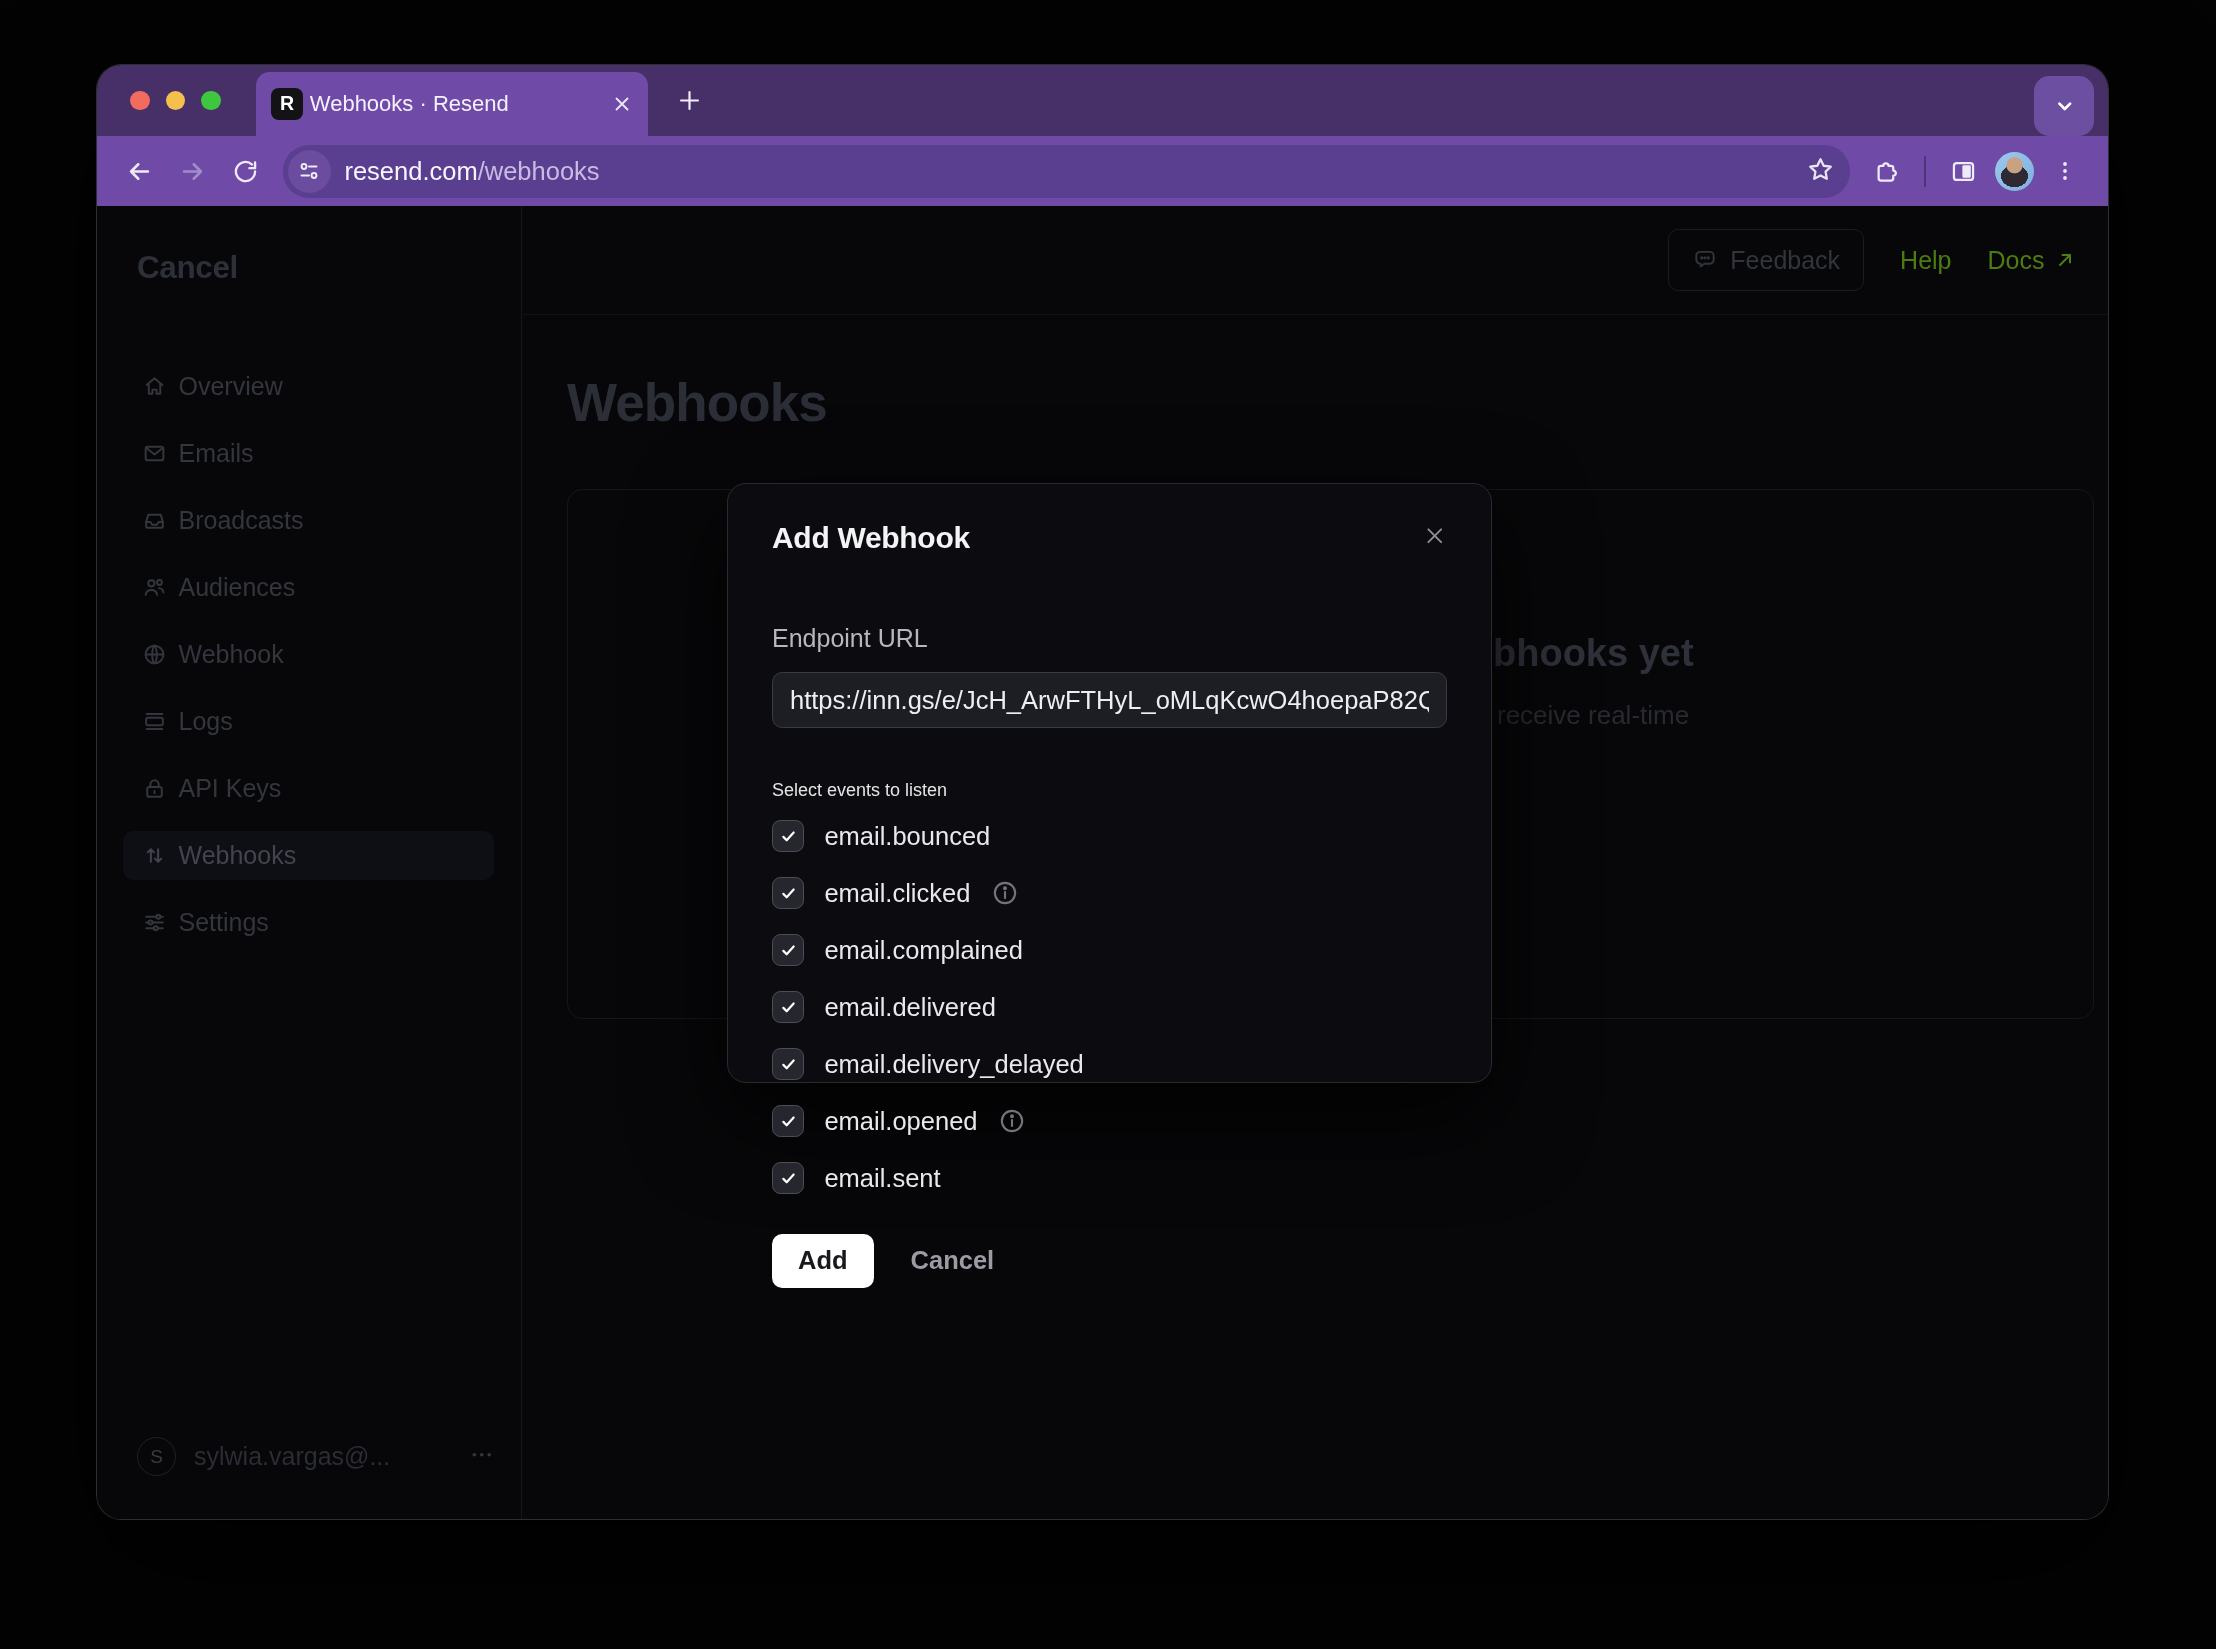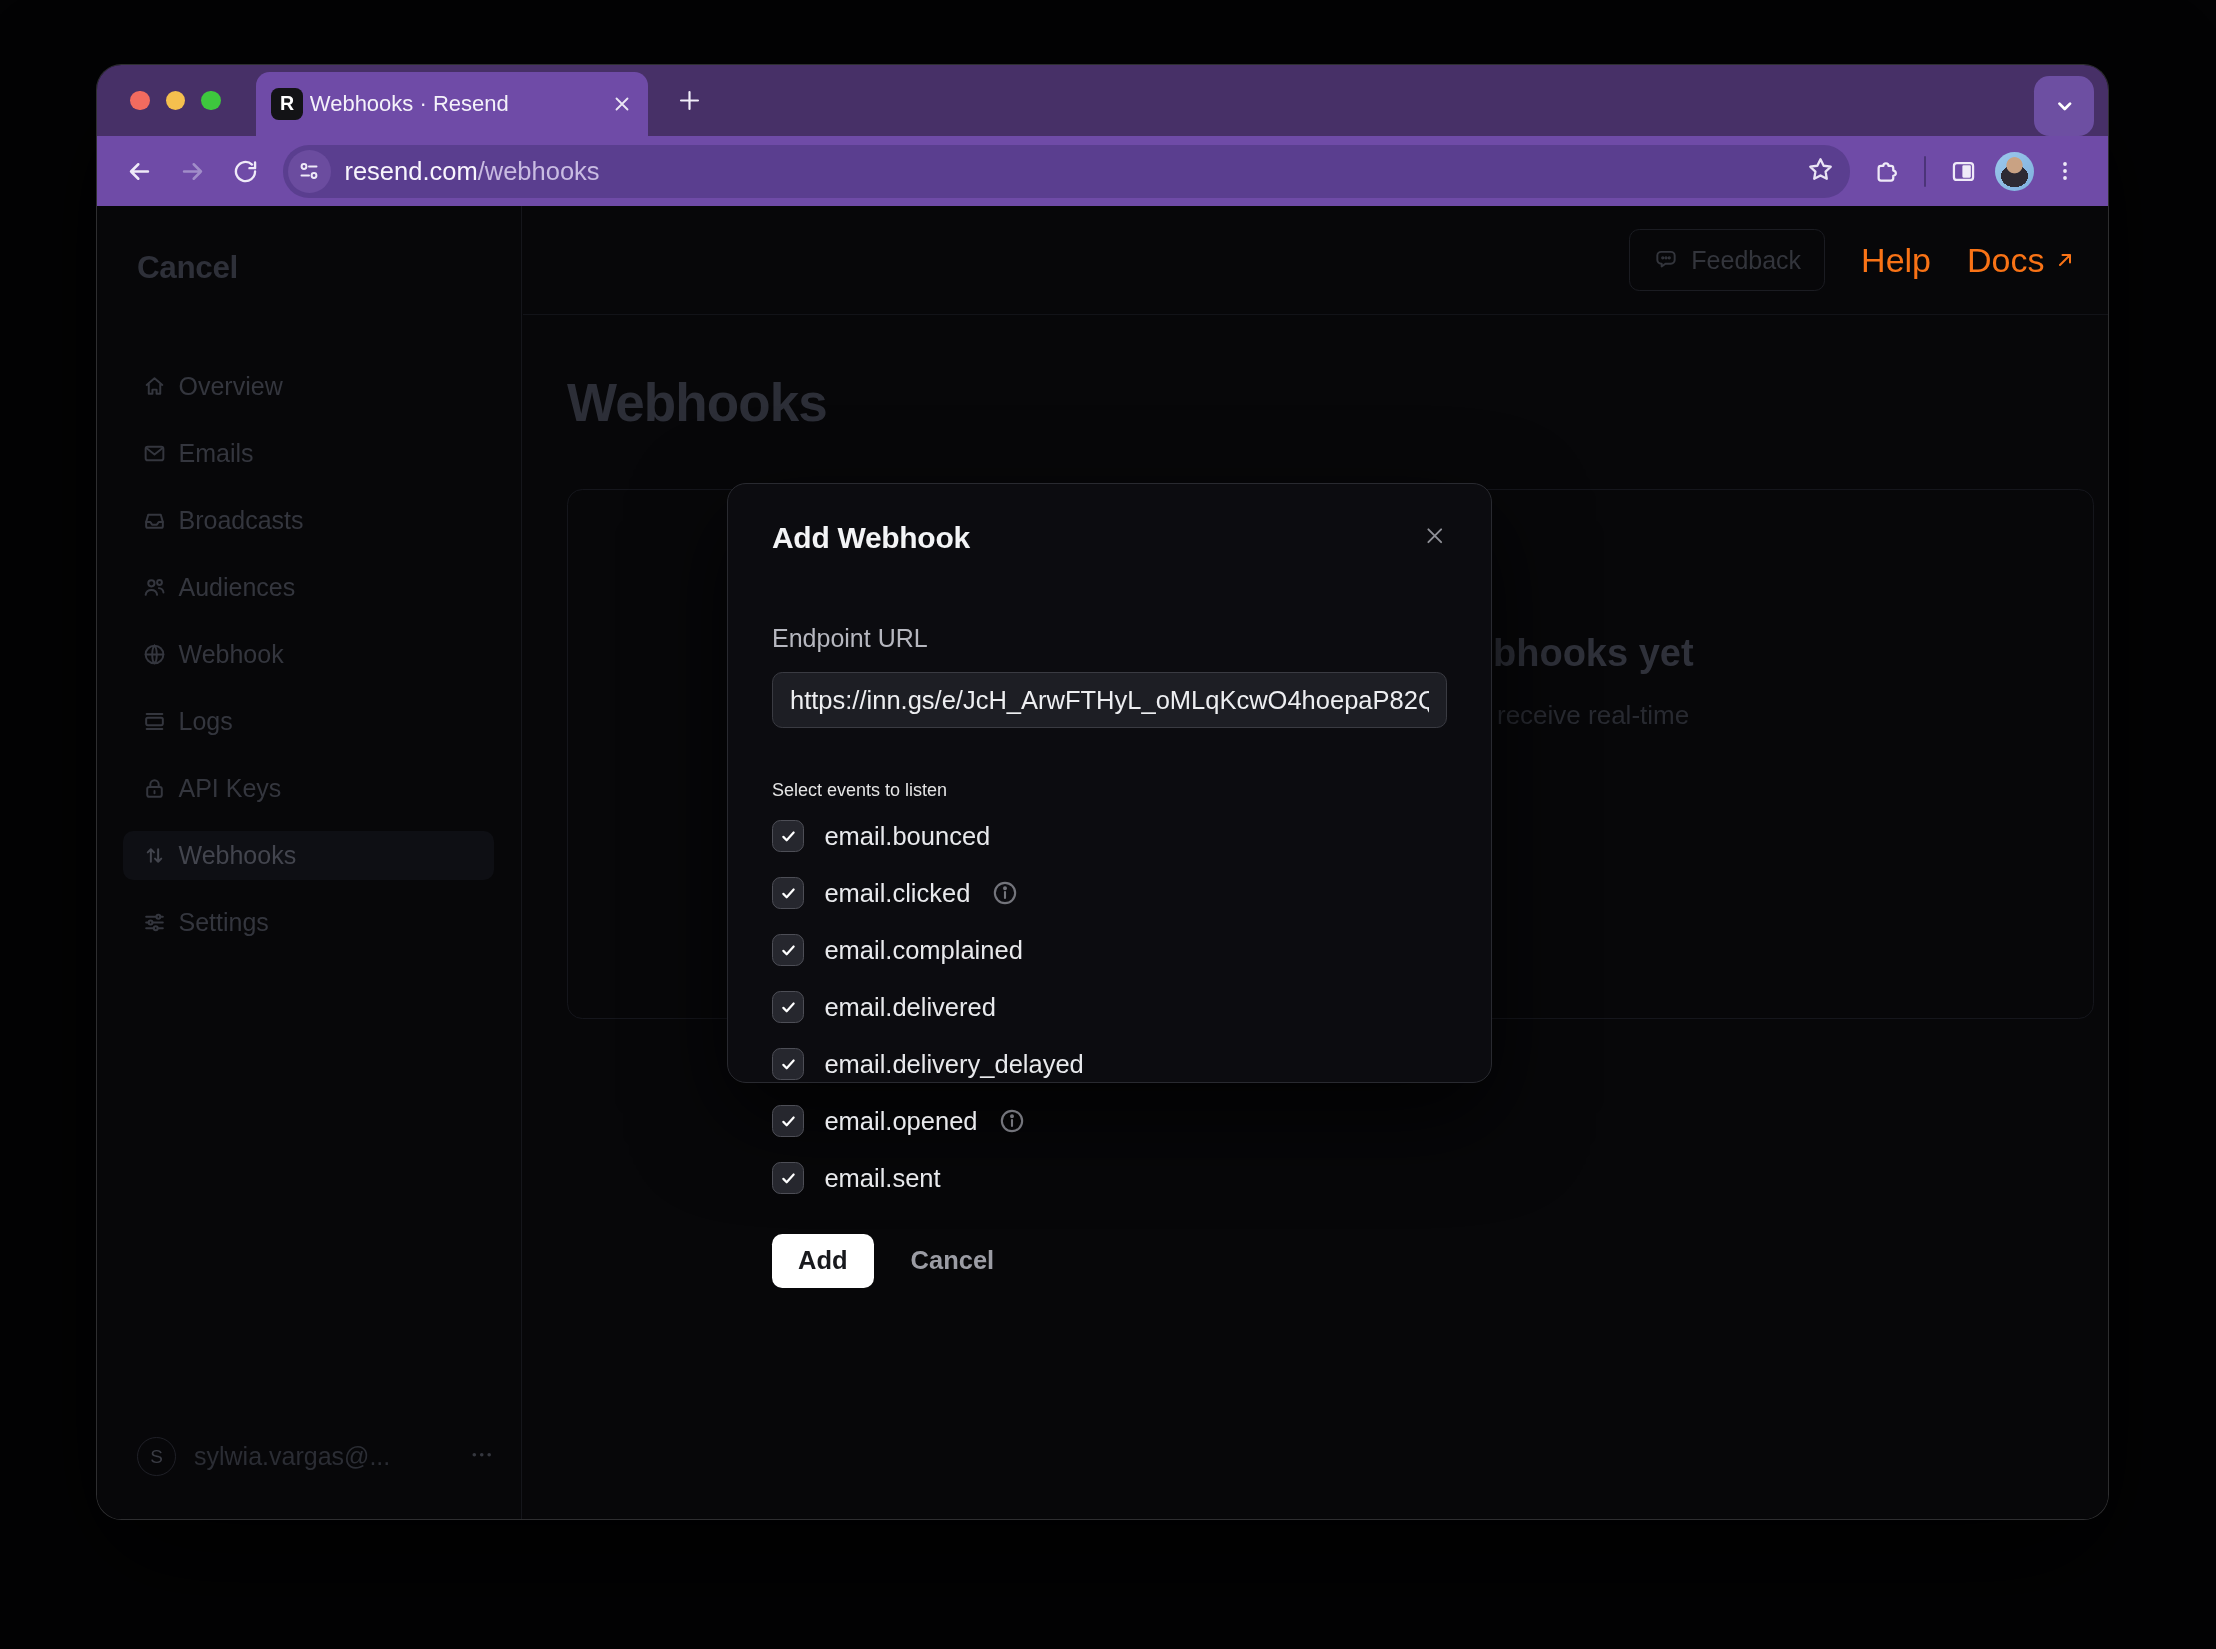--- a/index.html
+++ b/index.html
@@ -57,21 +57,21 @@
   .user-avatar{width:39px;height:39px;border-radius:50%;border:1.7px solid #1f2027;color:#3a3c44;
                font-size:19px;display:flex;align-items:center;justify-content:center;flex:0 0 auto;}
   .user-email{color:#2b2d34;font-size:25px;flex:1;white-space:nowrap;overflow:hidden;}
   .user-menu{color:#35373f;flex:0 0 auto;}
   
   .main{position:absolute;left:426px;top:0;right:0;bottom:0;}
   .main-header{position:absolute;top:0;left:0;right:0;height:109px;border-bottom:0.9px solid #121318;
                display:flex;align-items:center;justify-content:flex-end;gap:36px;padding-right:31px;text-align:right;}
   .feedback-btn{display:flex;align-items:center;gap:12px;height:62px;padding:0 23px;border:0.9px solid #1b1c22;
                 border-radius:10.2px;color:#33353c;font-size:25px;}
-  .hlink{color:#f97316;font-size:34px;display:flex;align-items:center;gap:8.5px;}
+  .hlink{color:#4d7c0f;font-size:25px;display:flex;align-items:center;gap:8.5px;}
   .page-title{position:absolute;left:44px;top:166px;font-size:53px;font-weight:700;color:#2c2e37;
               letter-spacing:-0.9px;}
   .empty-card{position:absolute;left:44px;top:283px;width:1527px;height:530px;border:0.9px solid #15161c;
               border-radius:15.3px;}
   .empty-title-frag{position:absolute;left:970px;top:426px;font-size:38px;font-weight:700;color:#2f313a;}
   .empty-line-frag{position:absolute;left:974px;top:494px;font-size:26px;color:#282a31;}
   
   .modal{position:absolute;left:630px;top:277px;width:765px;height:600px;background:#0c0c10;
          border:0.9px solid #292a30;border-radius:19px;box-shadow:0 34px 94px rgba(0,0,0,0.78);
          padding:37px 44px;}

